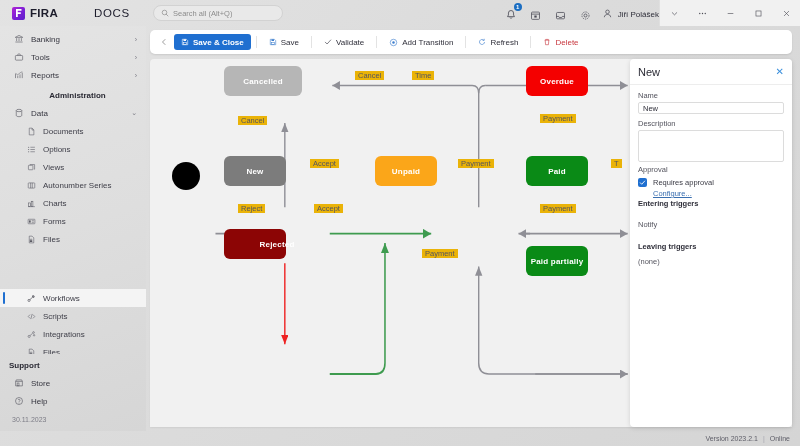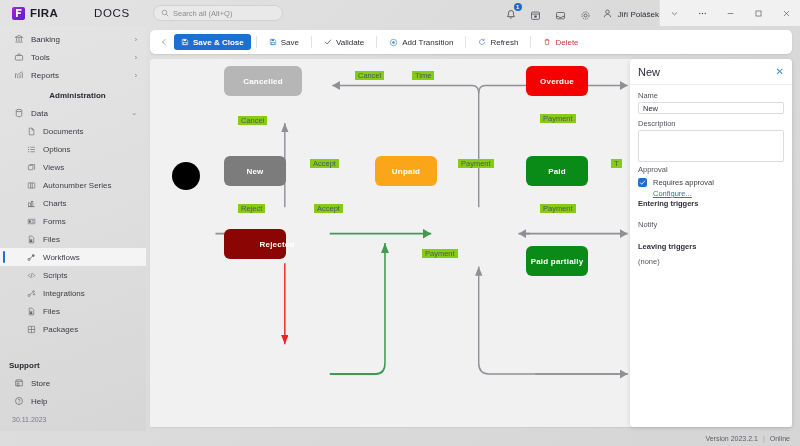--- a/index.html
+++ b/index.html
@@ -96,20 +96,21 @@
     display: flex; align-items: center; height: 18px;
     padding-left: 14px; gap: 7px; position: relative; cursor: default;
   }
   .sb-item .ico { width: 10px; height: 10px; flex: 0 0 10px; color: #5a5a63; display:flex; align-items:center; justify-content:center;}
   .sb-item .lbl { font-size: 8px; color: #35353f; white-space: nowrap; }
   .sb-item .chev { margin-left: auto; margin-right: 9px; color: #7a7a84; font-size: 7px; }
   .sb-item.child { padding-left: 26px; }
   .sb-item.child .lbl { color: #3d3d47; }
   .sb-item.active {
     background: #f4f4f4;
+    margin-top: 41px;
   }
   .sb-item.active::before {
     content:""; position:absolute; left:3px; top:3px; bottom:3px; width:2px;
     background:#1f6fd0; border-radius:2px;
   }
   .sb-section {
     font-size: 8px; color: #2a2a34; font-weight: 600;
     padding: 7px 0 4px 9px;
   }
   .sb-foot { padding-bottom: 3px; }
@@ -155,21 +156,21 @@
     display: flex; align-items: center; justify-content: center;
     color: #fff; font-size: 8px; font-weight: 700;
     letter-spacing: .2px;
   }
   .start-node {
     position: absolute; border-radius: 50%; background: #000;
   }
   .edge-label {
     position: absolute;
     font-size: 7.5px; color: #55555f;
-    background: #84cc16;
+    background: #eab308;
     padding: 0 3px;
     white-space: nowrap;
   }
   svg.wires { position: absolute; inset: 0; width: 100%; height: 100%; }
 
   
   .panel {
     position: absolute; right: 8px; top: 33px;
     width: 162px; bottom: 4px;
     background: #fff;

